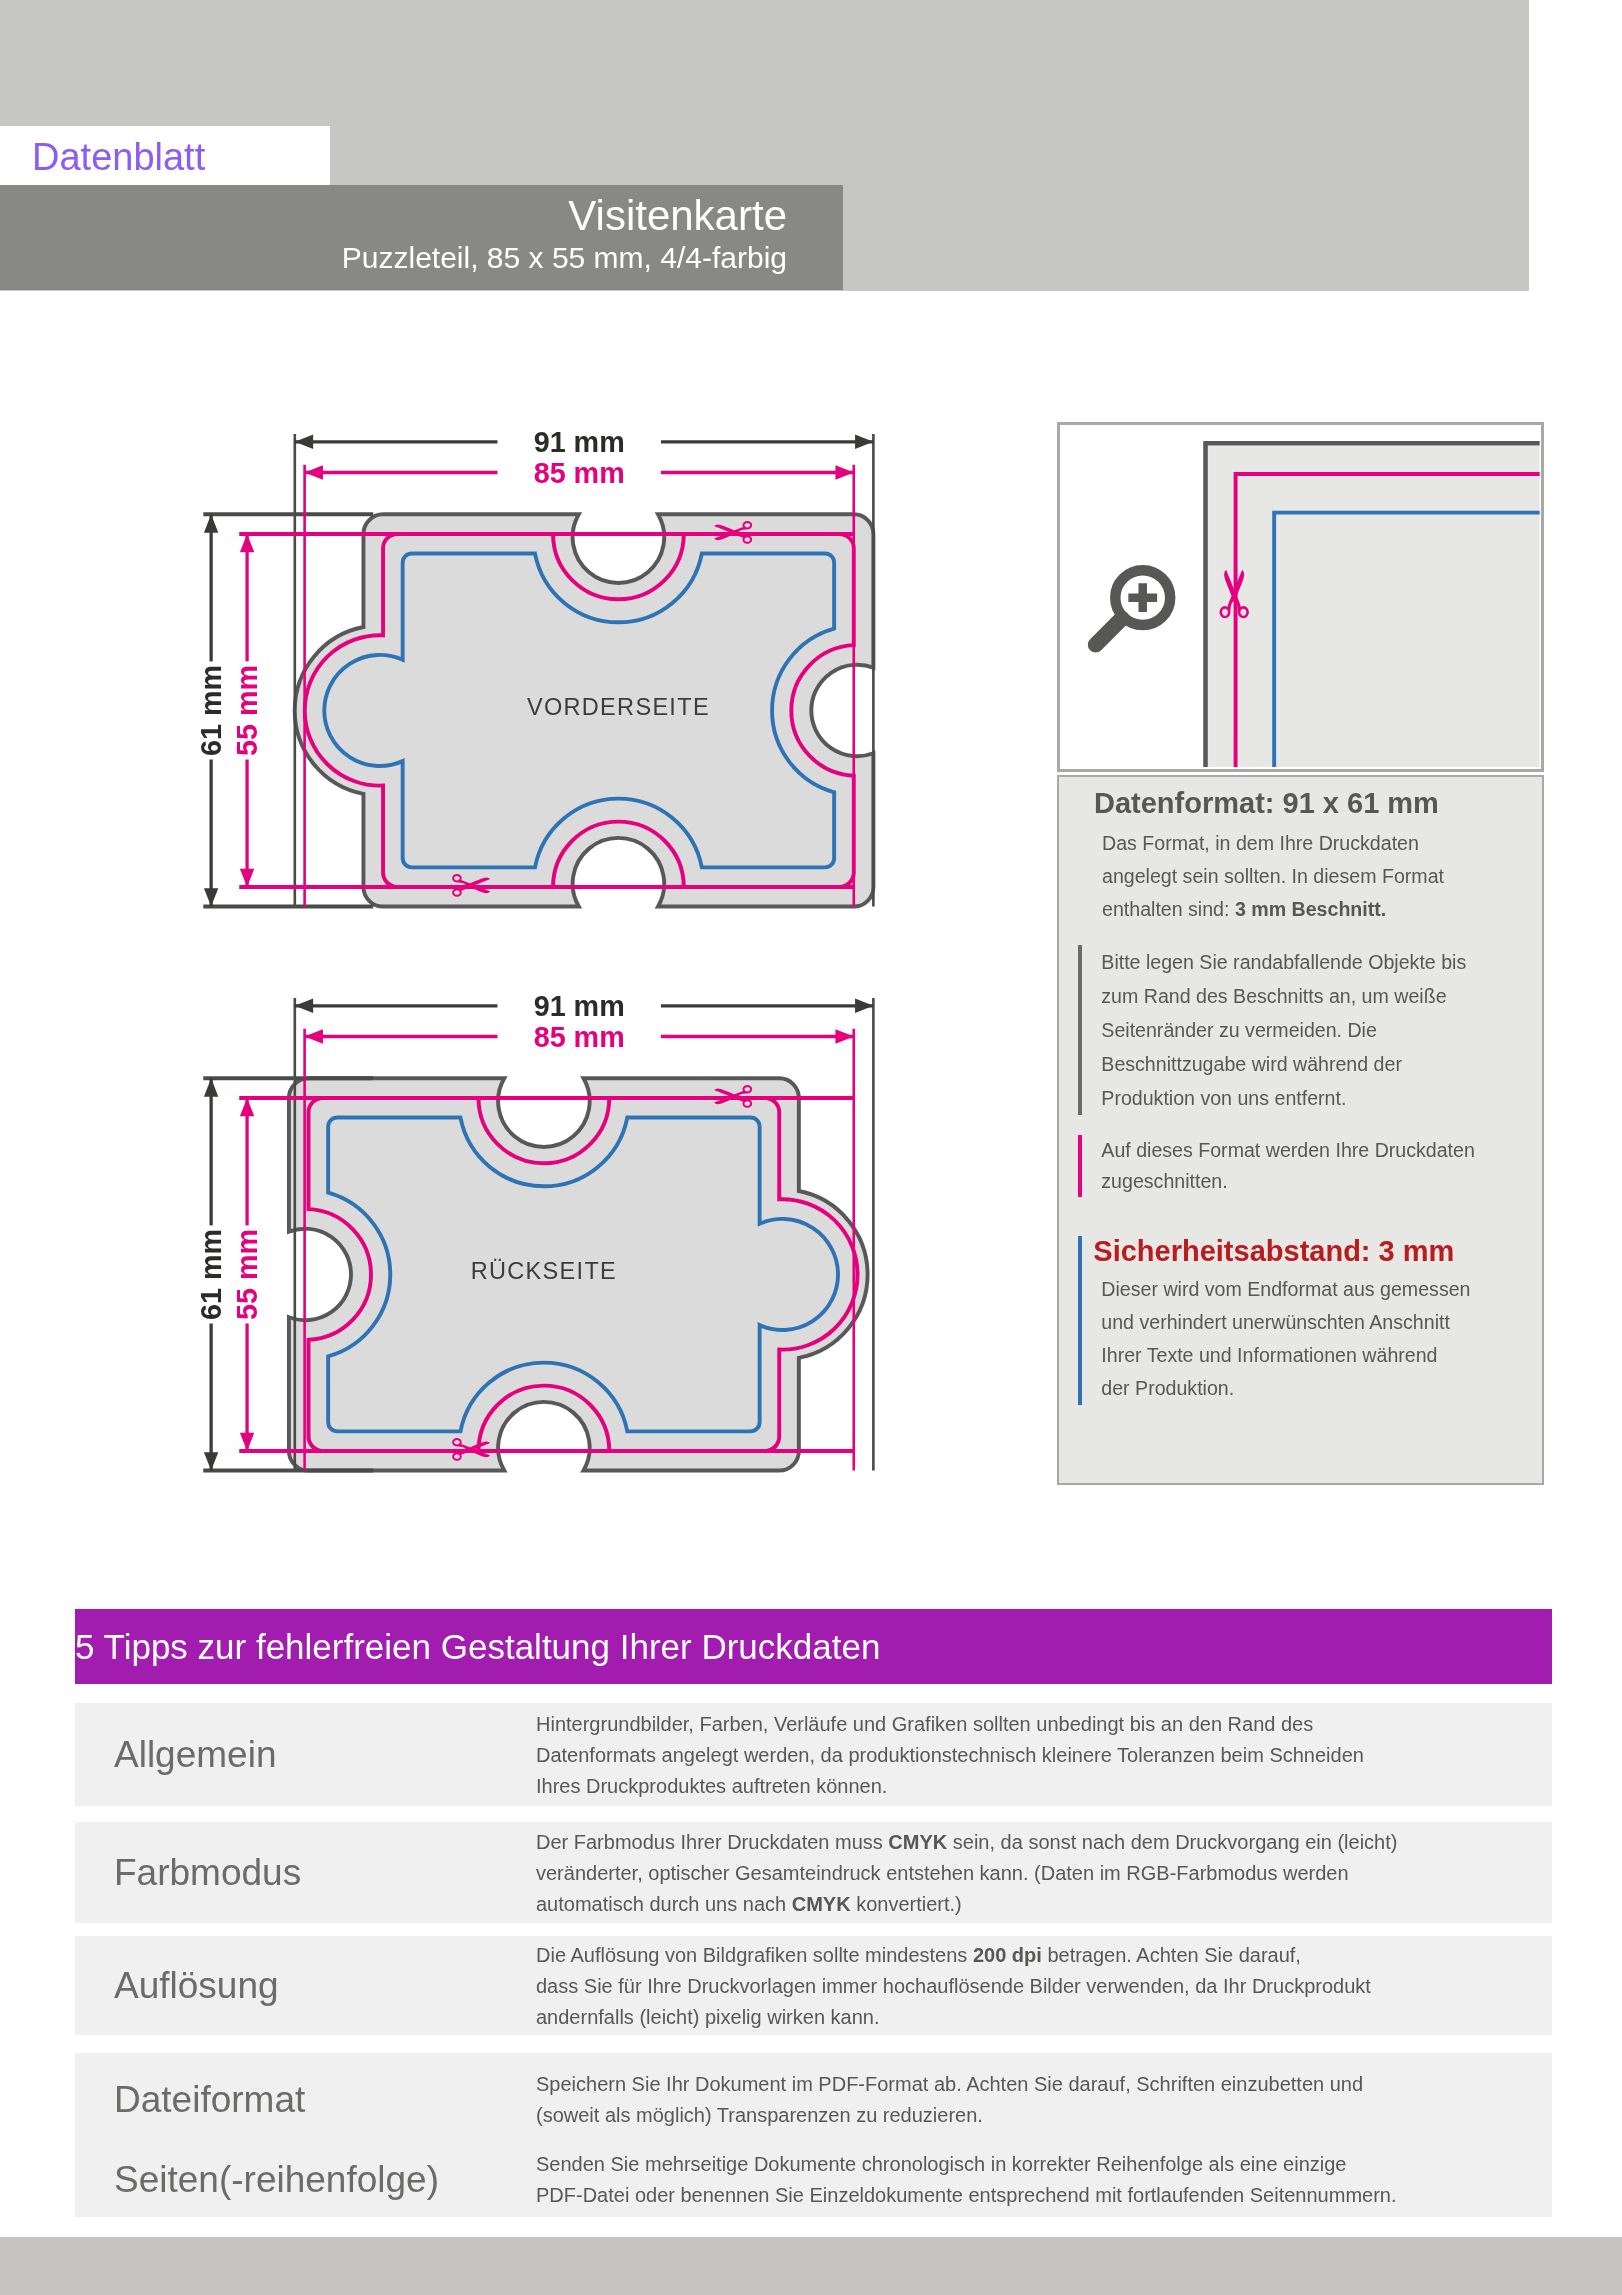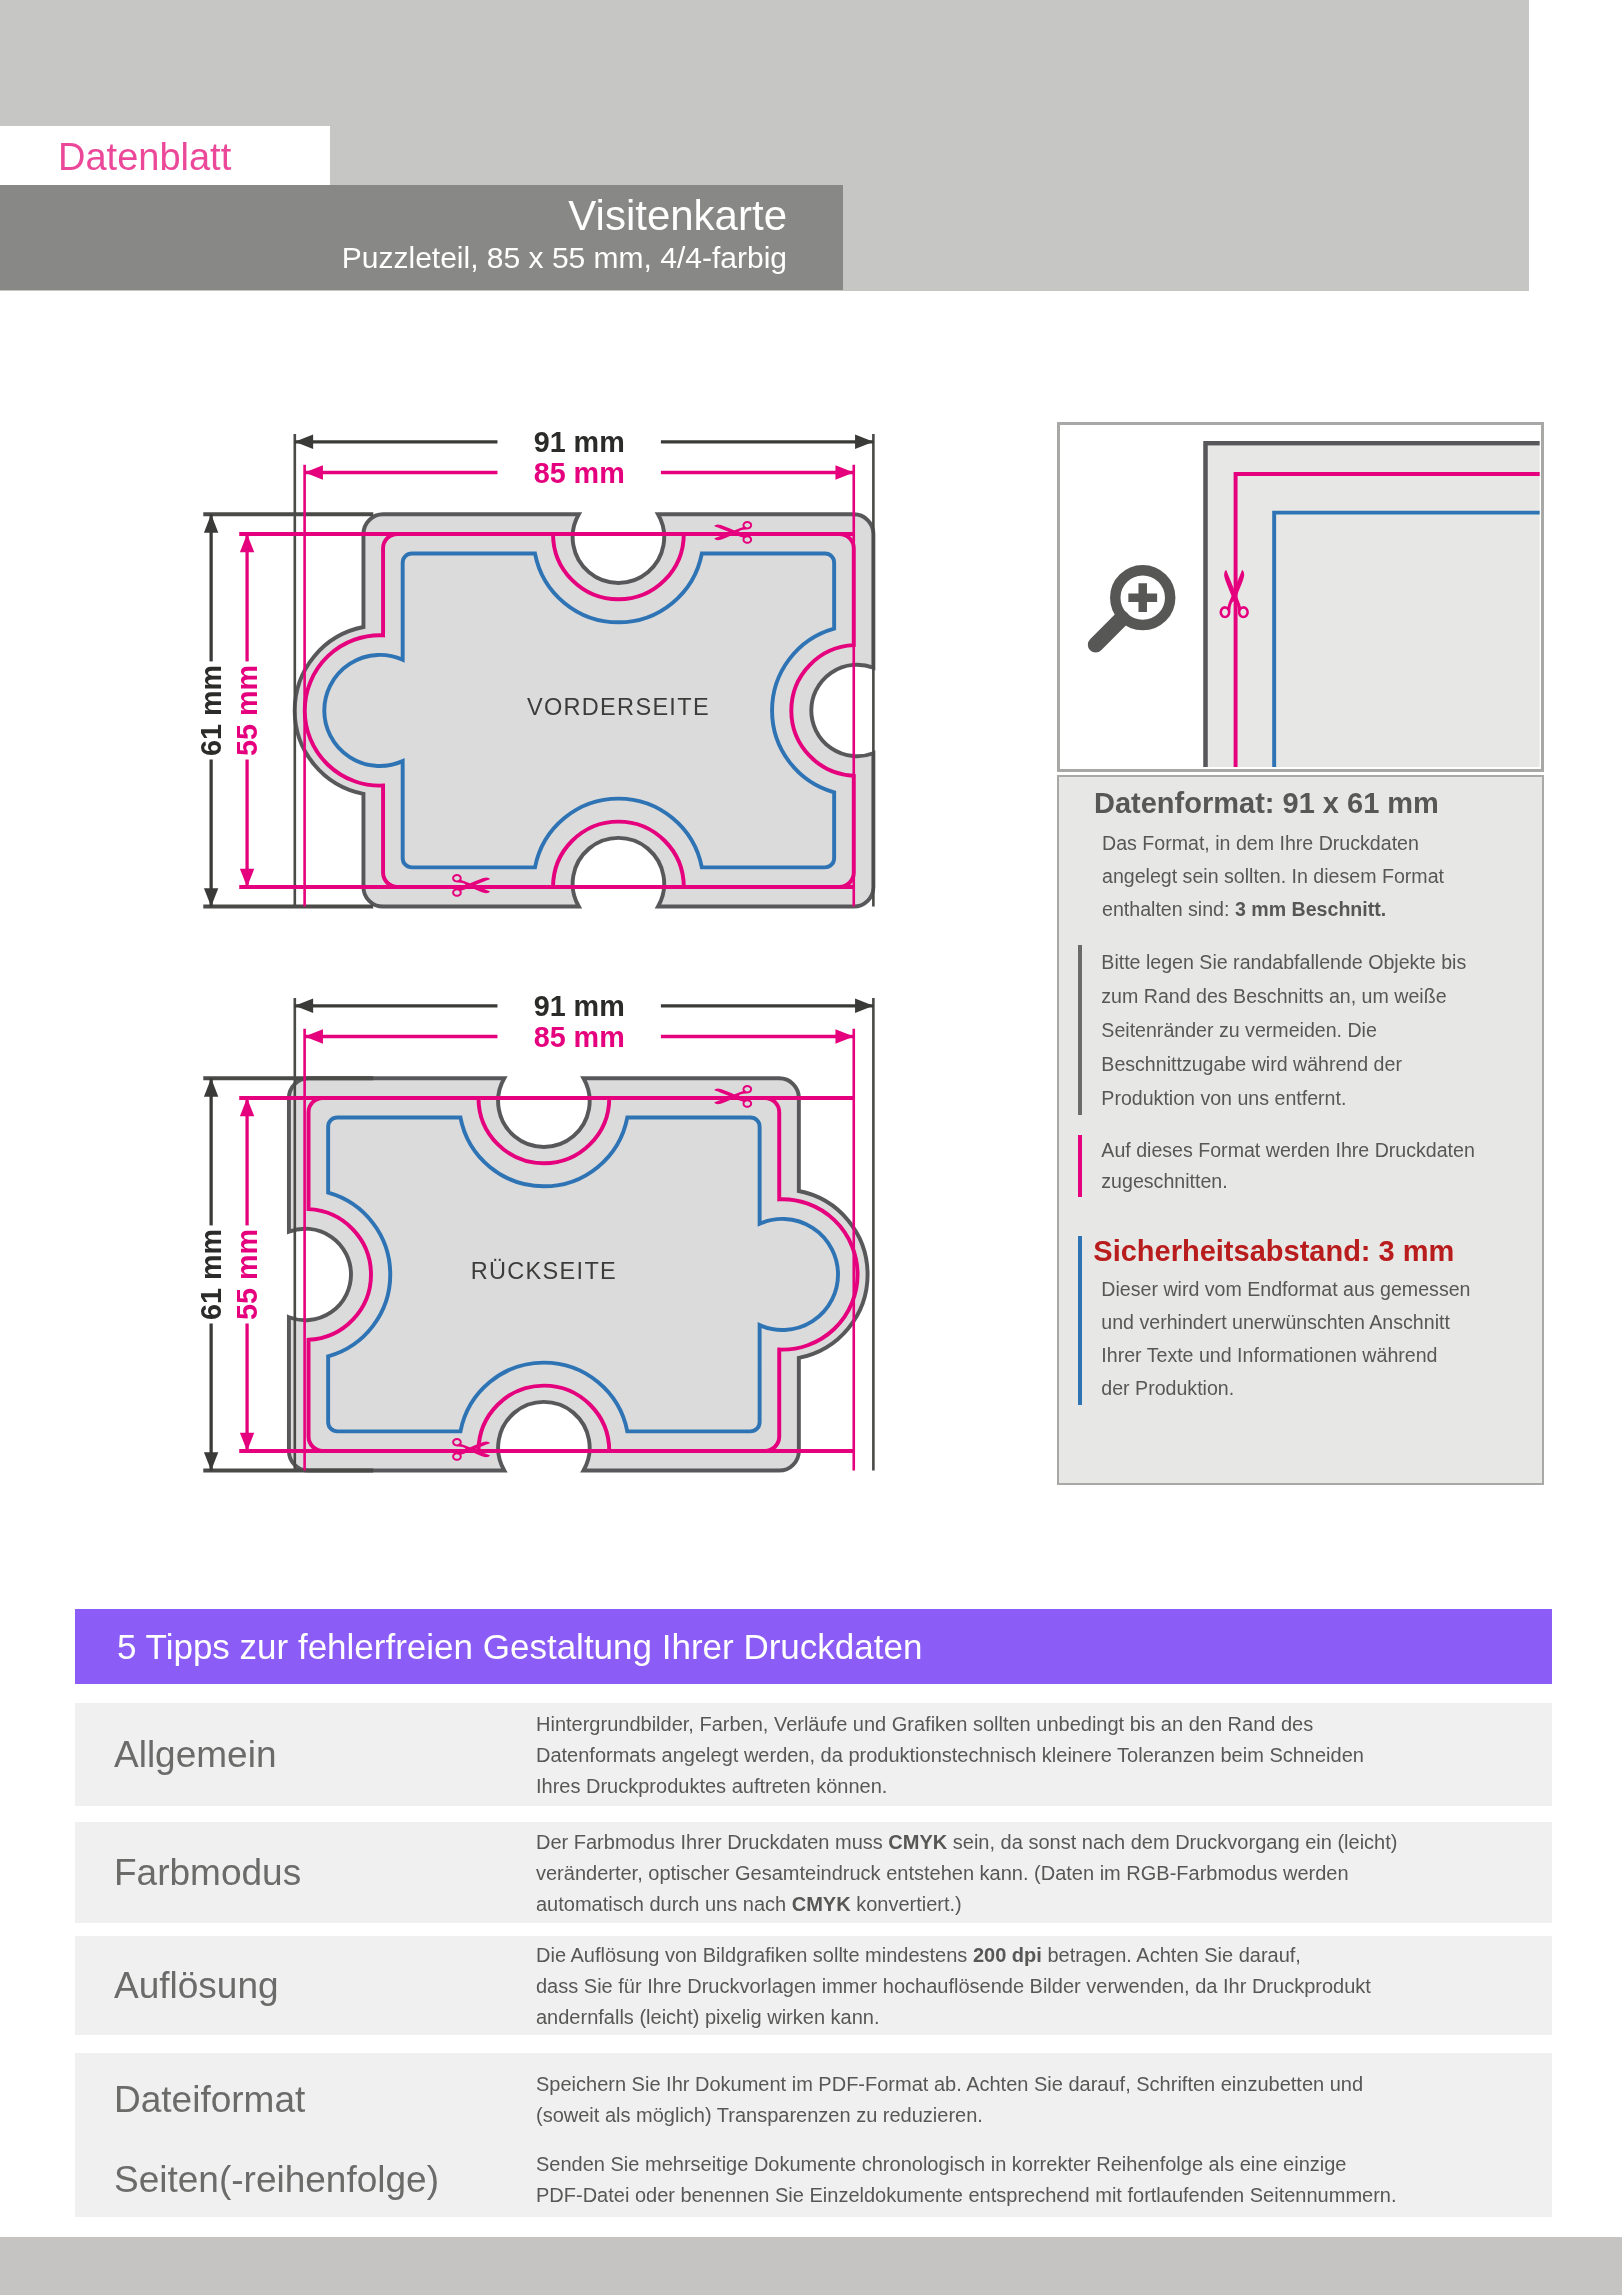--- a/index.html
+++ b/index.html
@@ -7,21 +7,21 @@
     width:1623px;height:2295px;position:relative;background:#ffffff;
     font-family:"Liberation Sans",sans-serif;overflow:hidden;
     -webkit-font-smoothing:antialiased;
   }
   .abs{position:absolute;}
 
   
   .top-band{left:0;top:0;width:1529px;height:291px;background:#c6c6c5;}
   .datenblatt-box{left:0;top:126px;width:330px;height:60px;background:#ffffff;}
   .datenblatt-box span{
-    display:block;padding-left:58px;line-height:62px;font-size:38px;color:#ec4899;
+    display:block;padding-left:32px;line-height:62px;font-size:38px;color:#8b5cf6;
   }
   .banner{
     left:0;top:185px;width:843px;height:105px;background:#888887;
     box-sizing:border-box;text-align:right;padding-right:56px;color:#ffffff;
   }
   .banner-title{font-size:42px;line-height:1.05;margin-top:8.5px;}
   .banner-subtitle{font-size:30px;line-height:1.1;margin-top:3.3px;}
 
   
   .diagram{left:157px;width:779px;height:523px;}
@@ -67,22 +67,22 @@
   .note-block{border-left:4.6px solid #6b6b6a;padding-left:11px;margin-left:-15.7px;margin-top:19.6px;}
   .note-block p{line-height:34px;}
   .cut-block{border-left:4.6px solid #e5007d;padding-left:11px;margin-left:-15.7px;margin-top:19.6px;}
   .cut-block h3{line-height:34px;}
   .cut-block p{margin-top:7.9px;line-height:31px;}
   .safe-block{border-left:4.6px solid #2e74b5;padding-left:11px;margin-left:-15.7px;margin-top:39px;}
   .safe-block p{margin-top:6.5px;line-height:33px;}
 
   
   .tips-header{
-    left:75px;top:1609px;width:1477px;height:75px;background:#8b5cf6;
-    box-sizing:border-box;padding-left:42px;
+    left:75px;top:1609px;width:1477px;height:75px;background:#a21caf;
+    box-sizing:border-box;
   }
   .tips-header span{font-size:35px;line-height:75px;color:#ffffff;display:block;}
   .tip-row{left:75px;width:1477px;background:#f1f0f0;}
   .tip-row-1{top:1703px;height:103px;}
   .tip-row-2{top:1822px;height:101px;}
   .tip-row-3{top:1936px;height:99px;}
   .tip-row-4{top:2053px;height:94px;}
   .tip-row-5{top:2142px;height:75px;}
   .tip-label{
     position:absolute;left:39px;top:50%;transform:translateY(-50%);

